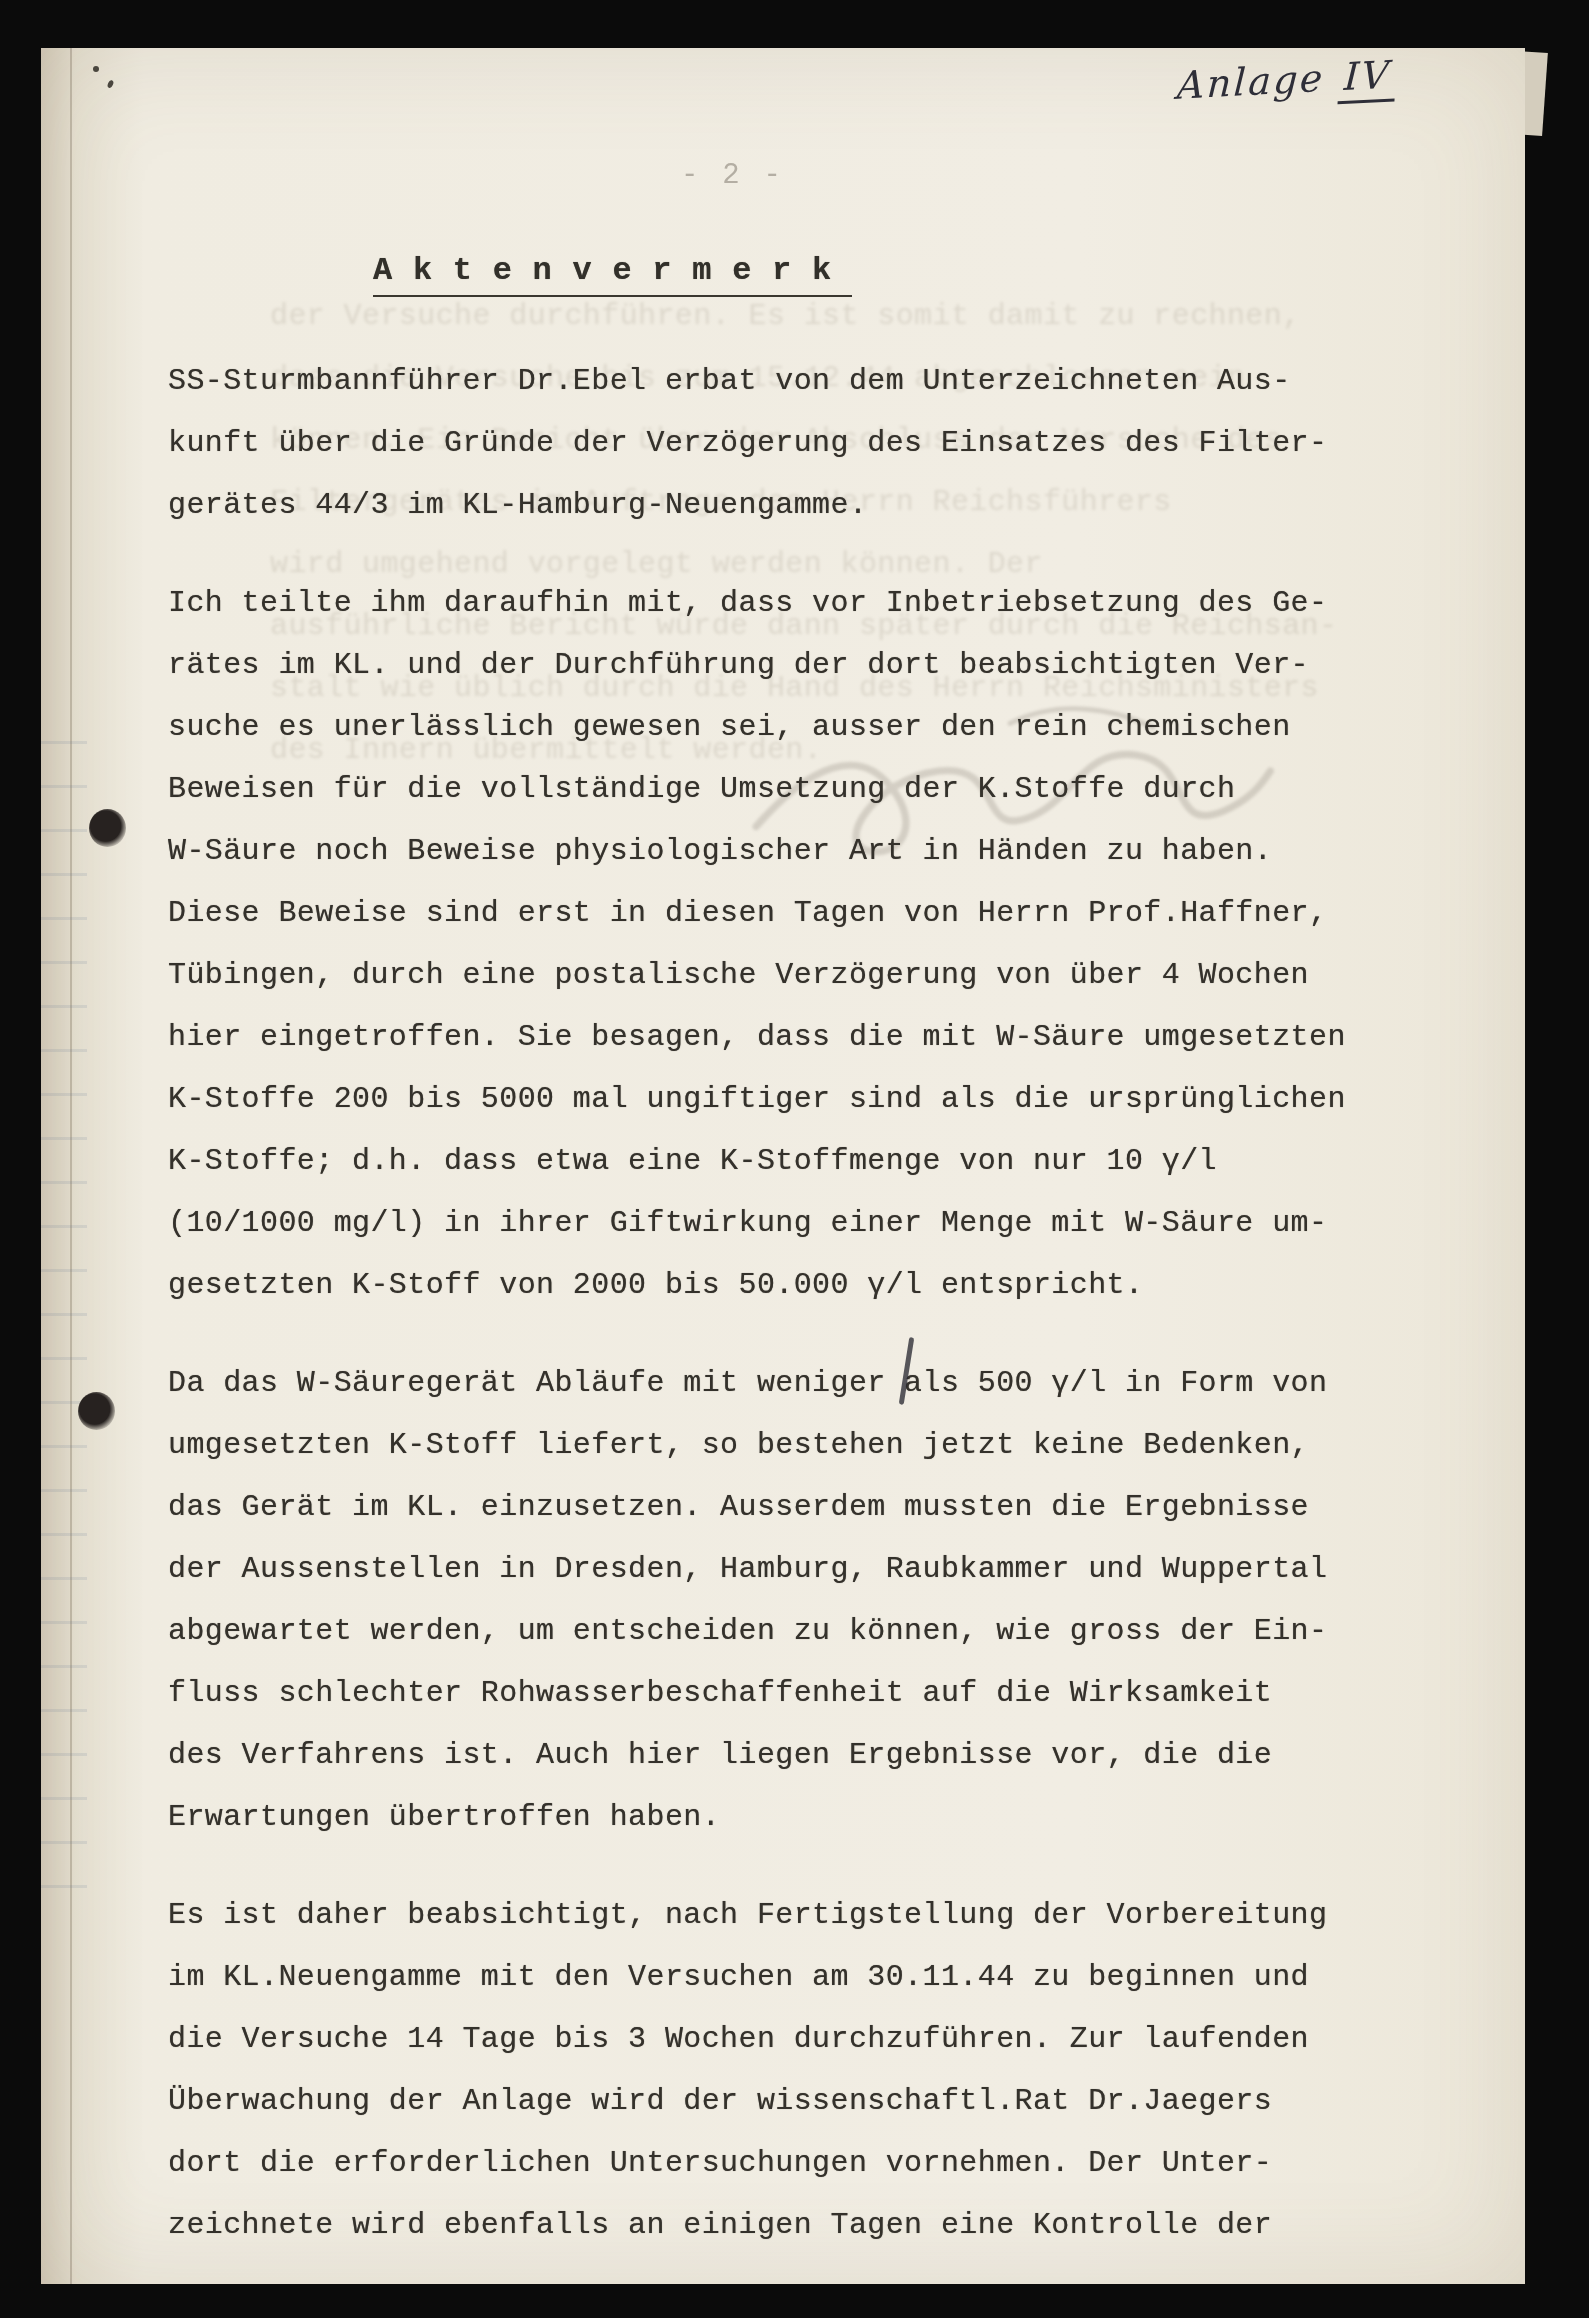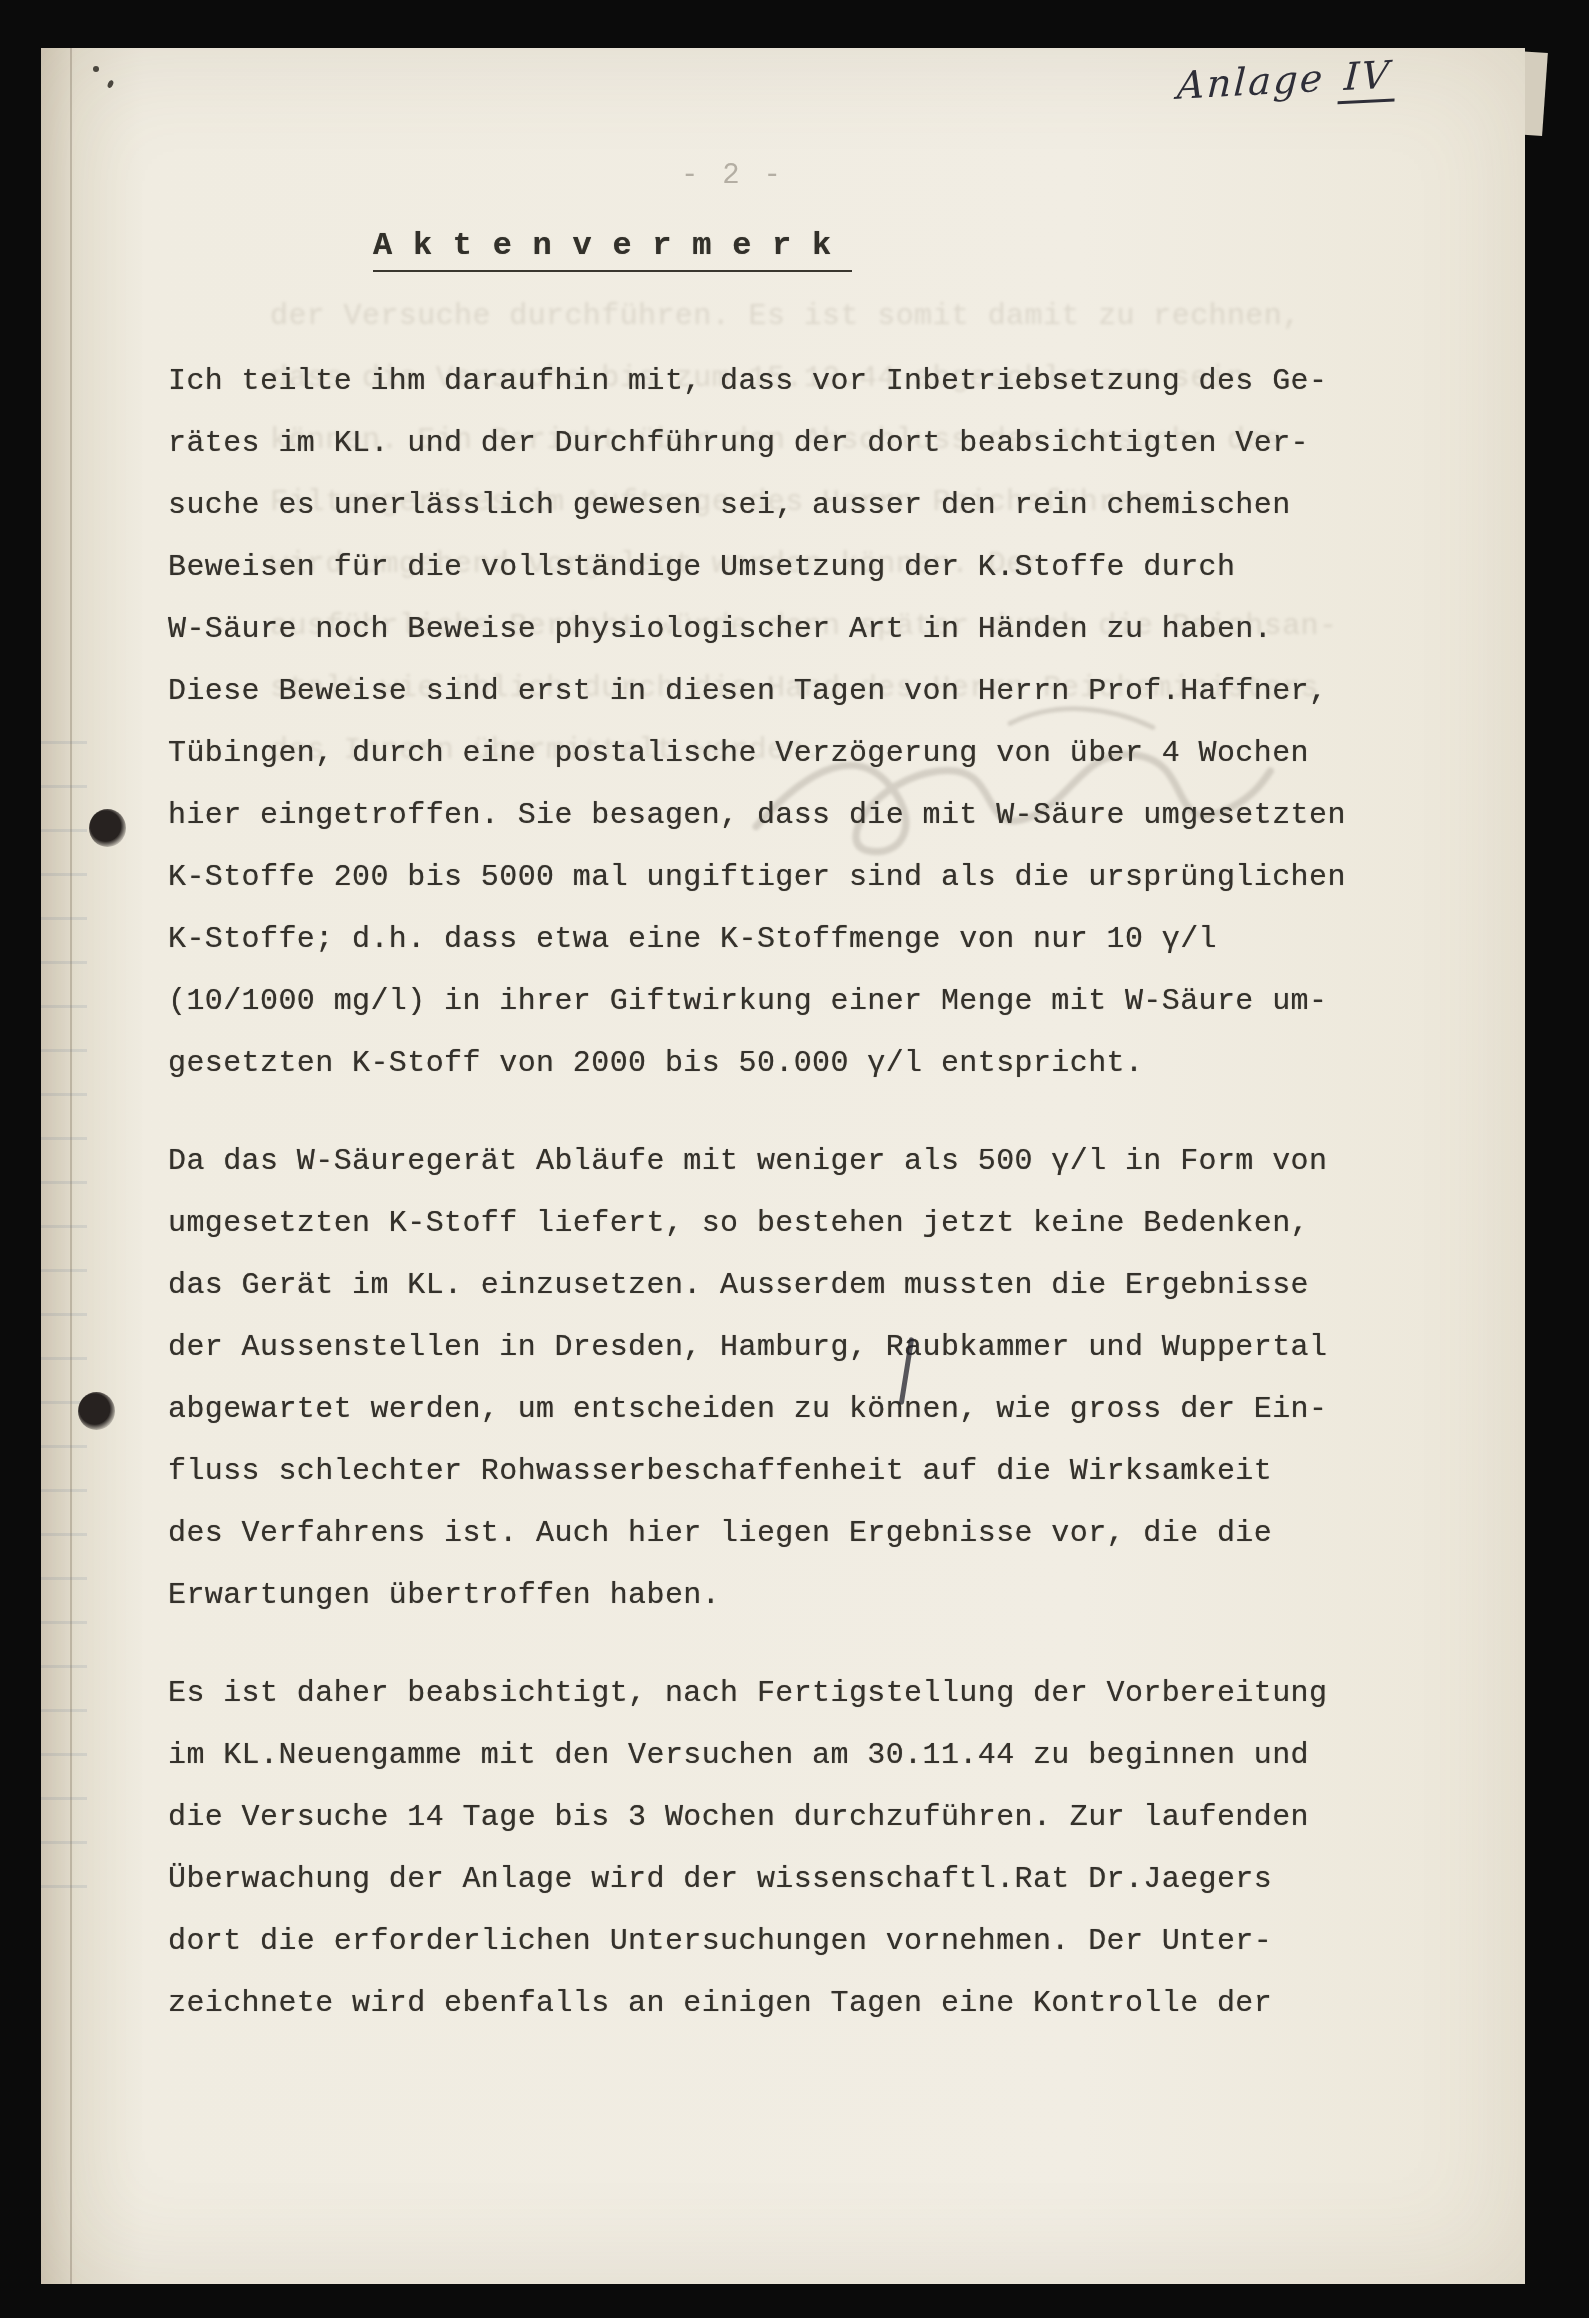--- a/index.html
+++ b/index.html
@@ -37,21 +37,21 @@
   .annotation .numeral{border-bottom:3.2px solid #2e2e38;padding:0 4.8px 1.6px 4.8px;}
   .page-number{
     position:absolute;left:640px;top:111px;font-size:29px;color:#6b6458;
     opacity:.45;filter:blur(0.5px);letter-spacing:3.2px;
   }
   .dateline{
     position:absolute;left:776px;top:106px;font-size:30px;color:#32302a;
     letter-spacing:0.4px;text-shadow:0 0 0.8px rgba(50,48,42,.6);white-space:nowrap;
   }
   .heading{
-    position:absolute;left:332px;top:179px;font-size:32px;font-weight:bold;
+    position:absolute;left:332px;top:204px;font-size:32px;font-weight:bold;
     color:#32302a;letter-spacing:20.7px;border-bottom:2.4px solid #3a372f;
     padding-bottom:6.4px;text-shadow:0 0 0.8px rgba(50,48,42,.6);white-space:nowrap;
   }
   .body-text{
     position:absolute;left:127px;top:302px;width:1255px;z-index:2;
   }
   .paragraph{
     white-space:pre-line;font-size:30px;line-height:62px;color:#34312b;
     letter-spacing:0.4px;margin:0 0 36px 0;
     text-shadow:0 0 0.8px rgba(52,49,43,.65);
@@ -112,20 +112,23 @@
 des Innern übermittelt werden.</div>
 
   <svg class="signature-bleed" width="540" height="254" viewBox="0 0 680 320">
     <path d="M20,220 C90,140 150,120 190,170 C230,220 200,260 160,250 C120,240 170,160 250,150 C330,140 300,230 360,210 C420,190 430,120 500,130 C570,140 540,230 610,200 C640,187 655,170 668,150" fill="none" stroke="#6e655a" stroke-width="9" stroke-linecap="round"></path>
     <path d="M340,90 C400,60 470,70 520,95" fill="none" stroke="#6e655a" stroke-width="6" stroke-linecap="round"></path>
   </svg>
 
   <div class="pen-mark"></div>
 
   <div class="body-text">
+    <div class="paragraph">SS-Sturmbannführer Dr.Ebel erbat von dem Unterzeichneten Aus-
+kunft über die Gründe der Verzögerung des Einsatzes des Filter-
+gerätes 44/3 im KL-Hamburg-Neuengamme.</div>
     <div class="paragraph">Ich teilte ihm daraufhin mit, dass vor Inbetriebsetzung des Ge-
 rätes im KL. und der Durchführung der dort beabsichtigten Ver-
 suche es unerlässlich gewesen sei, ausser den rein chemischen
 Beweisen für die vollständige Umsetzung der K.Stoffe durch
 W-Säure noch Beweise physiologischer Art in Händen zu haben.
 Diese Beweise sind erst in diesen Tagen von Herrn Prof.Haffner,
 Tübingen, durch eine postalische Verzögerung von über 4 Wochen
 hier eingetroffen. Sie besagen, dass die mit W-Säure umgesetzten
 K-Stoffe 200 bis 5000 mal ungiftiger sind als die ursprünglichen
 K-Stoffe; d.h. dass etwa eine K-Stoffmenge von nur 10 γ/l

